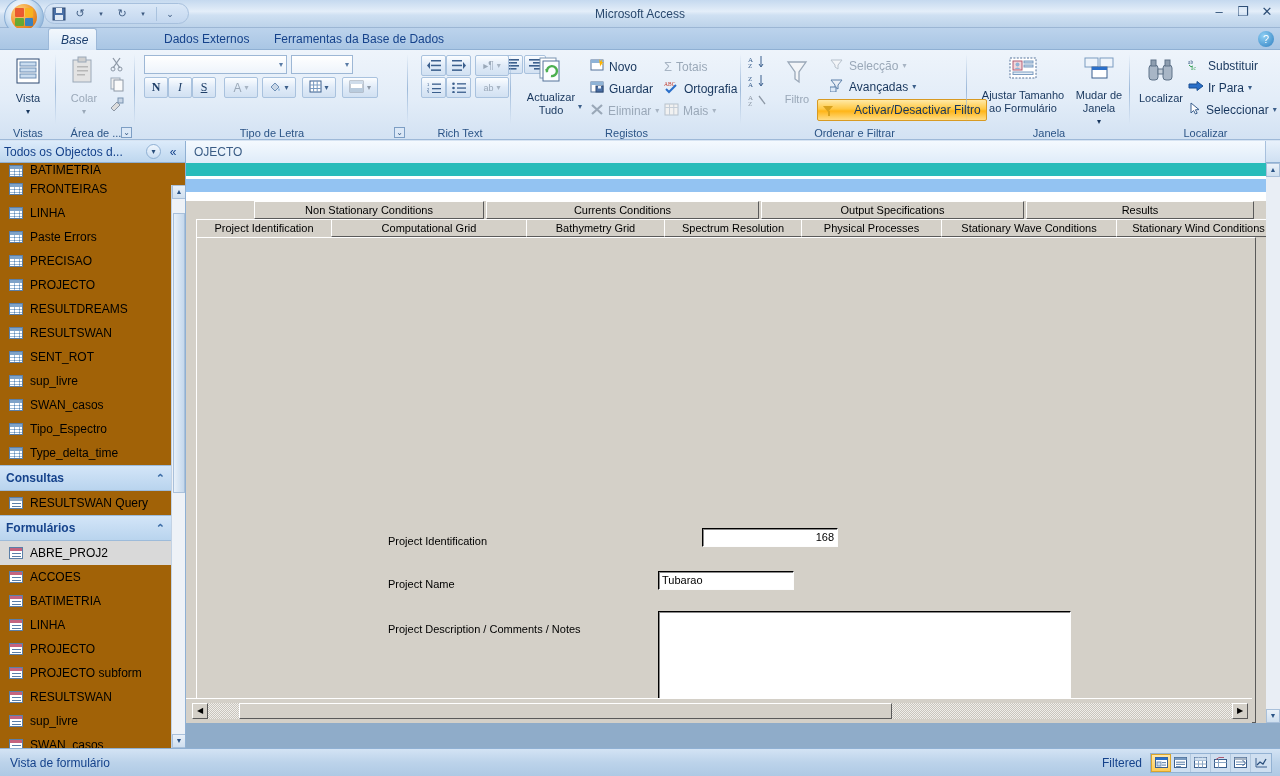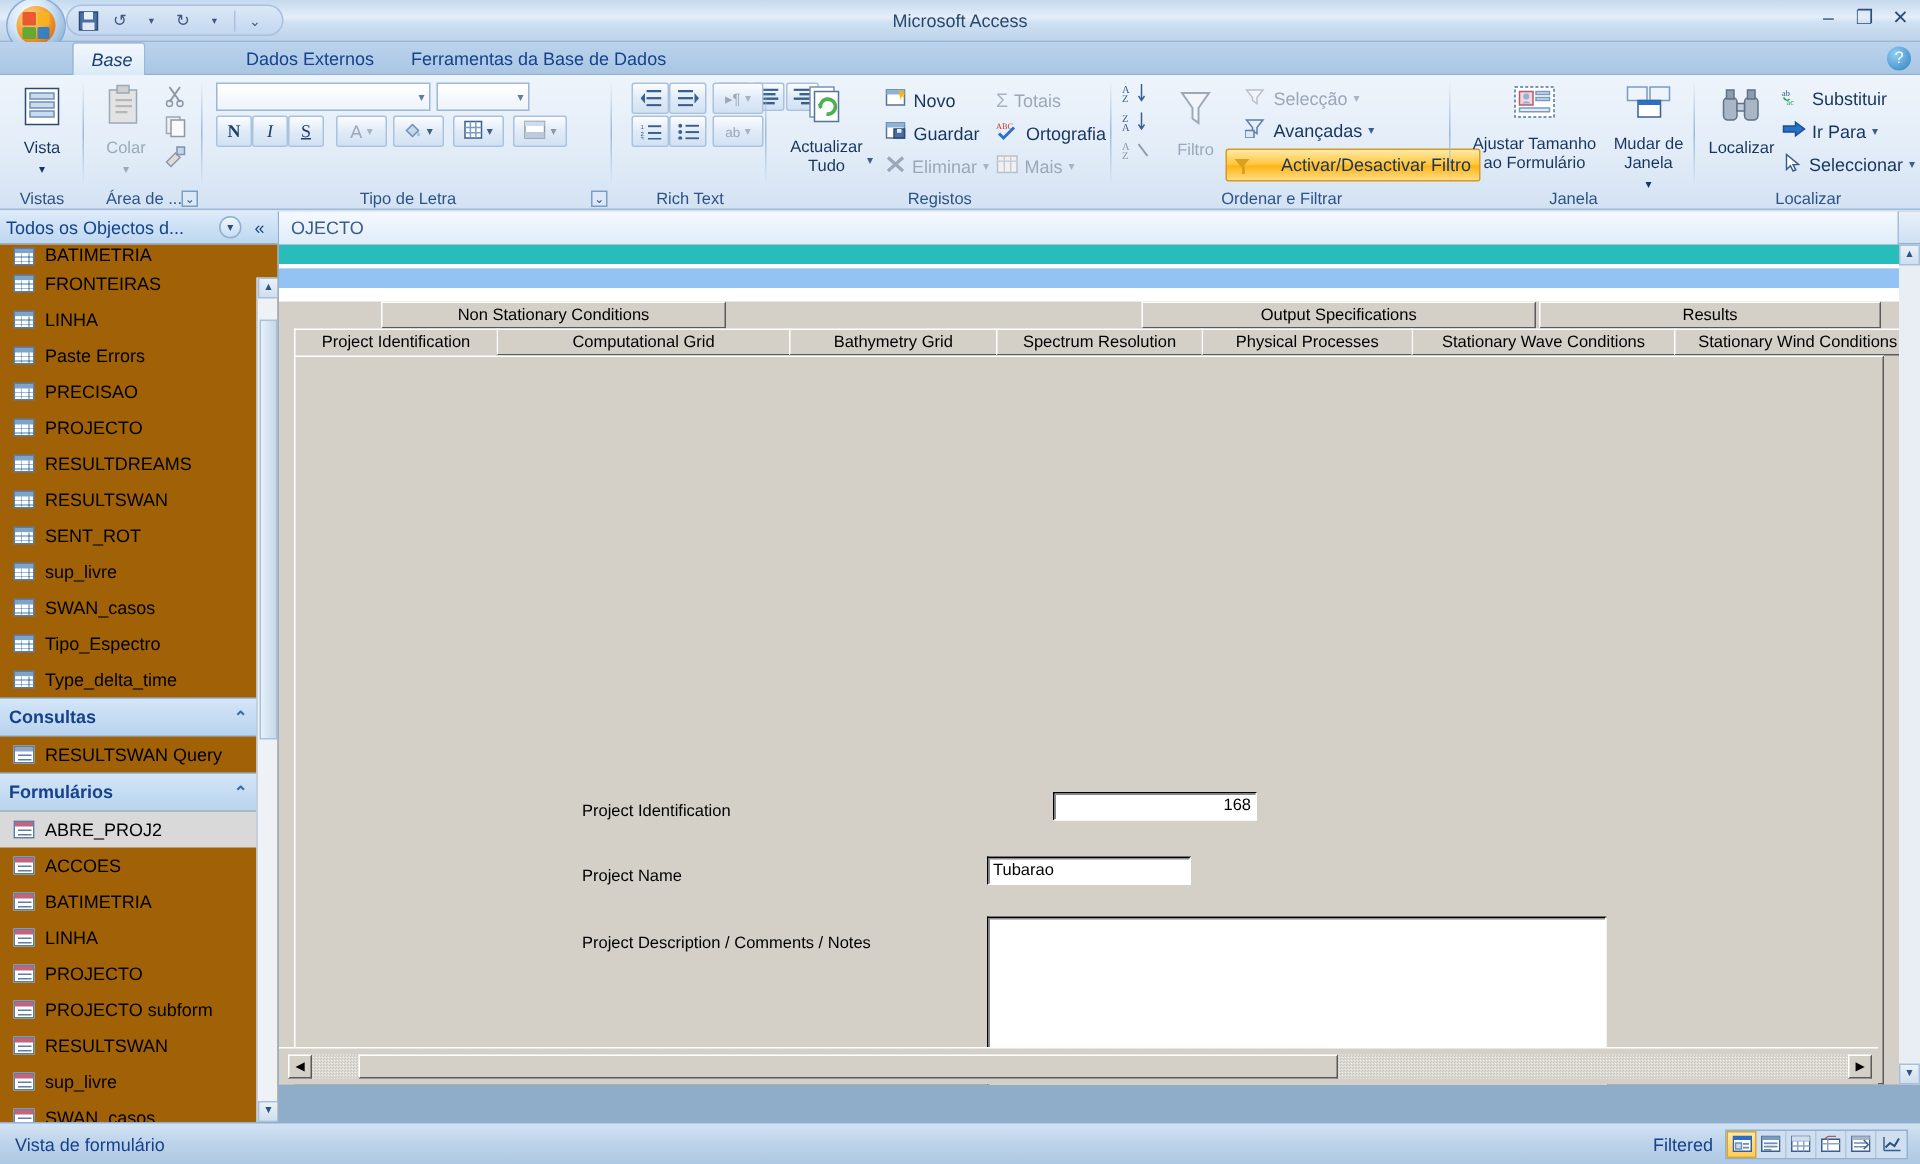--- a/index.html
+++ b/index.html
@@ -845,20 +845,21 @@
 
     <div class="form-area">
       <div class="bar-teal"></div>
       <div class="bar-white1"></div>
       <div class="bar-blue"></div>
       <div class="bar-white2"></div>
 
       <div class="tabctl">
         <div class="tabrow r1" id="tabrow1">
             <div class="ftab" style="left: 58px; width: 230px;">Non Stationary Conditions</div>
+            <div class="ftab" style="left: 290px; width: 273px;">Currents Conditions</div>
             <div class="ftab" style="left: 830px; width: 228px;">Results</div>
             <div class="ftab" style="left: 565px; width: 263px;">Output Specifications</div>
           </div>
         <div class="tabrow r2" id="tabrow2">
             <div class="ftab sel" style="left: 0px; width: 136px; border-bottom-color: rgb(212, 208, 200); height: 19px;">Project Identification</div>
             <div class="ftab" style="left: 135px; width: 196px;">Computational Grid</div>
             <div class="ftab" style="left: 330px; width: 139px;">Bathymetry Grid</div>
             <div class="ftab" style="left: 468px; width: 138px;">Spectrum Resolution</div>
             <div class="ftab" style="left: 605px; width: 141px;">Physical Processes</div>
             <div class="ftab" style="left: 745px; width: 176px;">Stationary Wave Conditions</div>

